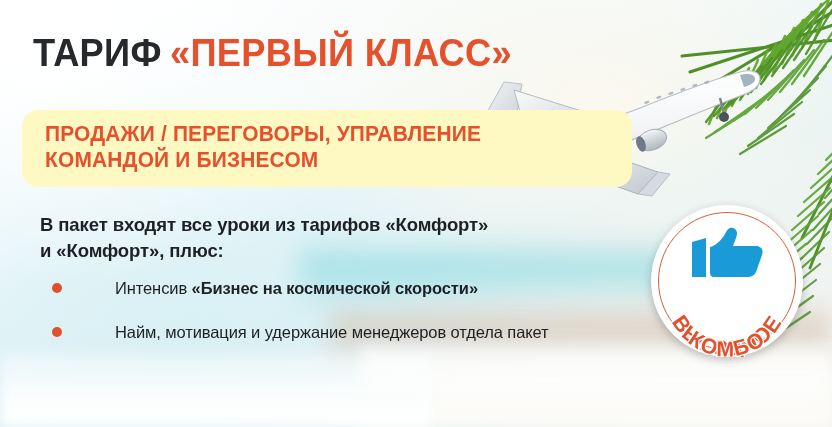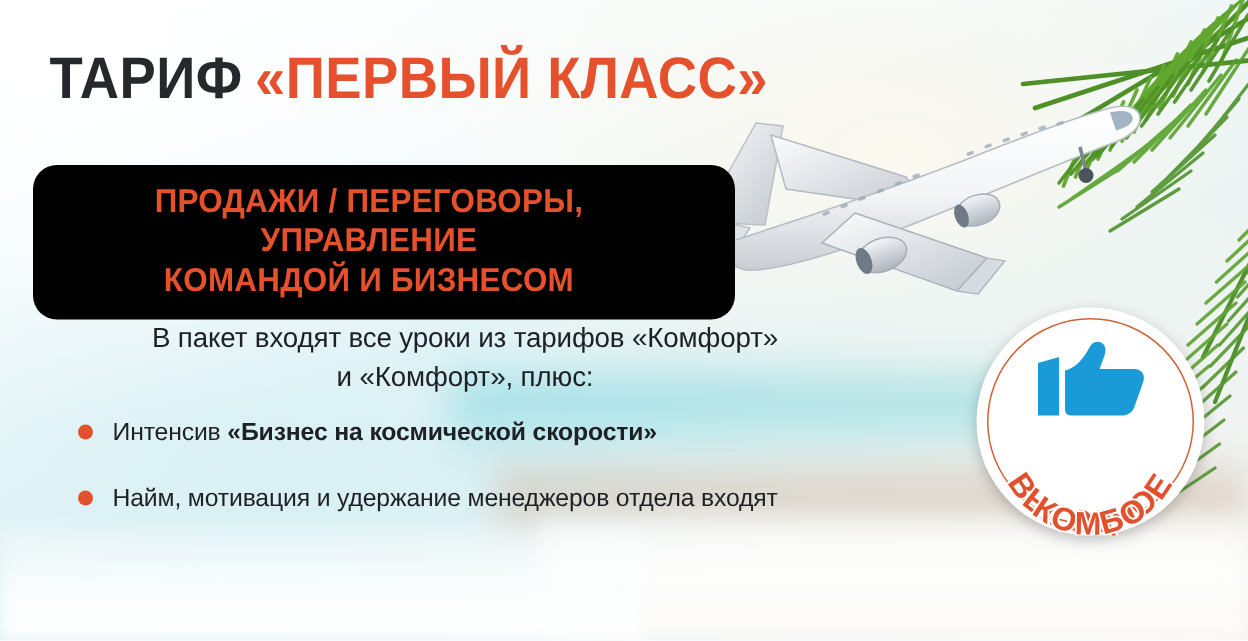--- a/index.html
+++ b/index.html
@@ -9,21 +9,20 @@
     font-family:"Liberation Sans", sans-serif;
     overflow:hidden; background:#ffffff;
   }
 
   
   .banner {
     position:relative;
     width:832px; height:427px;
     overflow:hidden;
     background:#f4f8fa;
-    text-align:center;
   }
 
   
   .bg-sky {
     position:absolute; inset:0;
     background:
       radial-gradient(ellipse 620px 420px at 6% 6%,   #ffffff 0%, rgba(255,255,255,0) 62%),
       radial-gradient(ellipse 520px 430px at 22% 82%, #d8f0f4 0%, rgba(216,240,244,0) 68%),
       radial-gradient(ellipse 560px 300px at 72% 24%, #fbf8ef 0%, rgba(251,248,239,0) 70%),
       linear-gradient(160deg, #ffffff 0%, #f2fafc 34%, #dff1f5 58%, #eef3f2 74%, #f7f5f1 100%);
@@ -67,53 +66,54 @@
     letter-spacing:.3px;
     white-space:nowrap;
     transform:scaleX(.93); transform-origin:left center;
   }
   .headline .kw { color:#26282b; }
   .headline .hl { color:#e5502d; margin-left:9px; }
 
   
   .subtitle-box {
     position:absolute; left:22px; top:110px;
-    width:468px; padding:11px 22px 13px 23px;
-    background:#000000;
+    width:610px; padding:11px 22px 13px 23px;
+    background:#fef9c3;
     border-radius:16px;
   }
   .subtitle-text {
     color:#e5502d;
     font-size:22px; line-height:1.2;
     font-weight:bold;
     font-family:"Liberation Sans Narrow","Liberation Sans", sans-serif;
     letter-spacing:.2px;
     transform:scaleX(.95); transform-origin:left center;
   }
   .subtitle-text .l2 { display:block; }
 
   
   .intro {
     position:absolute; left:40px; top:212px;
     width:540px;
     color:#1d2024;
     font-size:18.5px; line-height:1.38;
-    font-weight:normal;
+    font-weight:bold;
     letter-spacing:-.1px;
   }
   .intro .l2 { display:block; }
 
   
   .bullets { position:absolute; left:52px; top:278px; width:640px; }
   .bullet-row {
     display:flex; align-items:flex-start;
     margin-bottom:23px;
     color:#1d2024;
     font-size:16.5px; line-height:1.25;
     letter-spacing:-.1px;
+    gap:40px;
   }
   .bullet-row:last-child { margin-bottom:0; }
   .bullet-dot {
     flex:0 0 auto;
     width:10px; height:10px; margin:5px 13px 0 0;
     border-radius:50%;
     background:#e2512d;
   }
   .bullet-text { white-space:nowrap; }
   .bullet-text b { font-weight:bold; }
@@ -327,21 +327,21 @@
   <div class="bullets">
 
     <div class="bullet-row">
       <span class="bullet-dot"></span>
       <span class="bullet-text"><span>Интенсив </span><b>«Бизнес на космической скорости»</b></span>
     </div>
 
 
     <div class="bullet-row">
       <span class="bullet-dot"></span>
-      <span class="bullet-text"><span>Найм, мотивация и удержание менеджеров отдела входят</span><b></b></span>
+      <span class="bullet-text"><span>Найм, мотивация и удержание менеджеров отдела пакет</span><b></b></span>
     </div>
 
   </div>
 
   <div class="badge">
     <div class="badge-ring"></div>
 
     <svg class="badge-thumb" viewBox="0 0 76 62">
       <path d="M2 17 L16 13 L16 52 L2 52 Z" fill="#1a9bd7"></path>
       <path d="M24 52 C21 52 20 50 20 47 L20 22 C25 21 31 16 35 9

